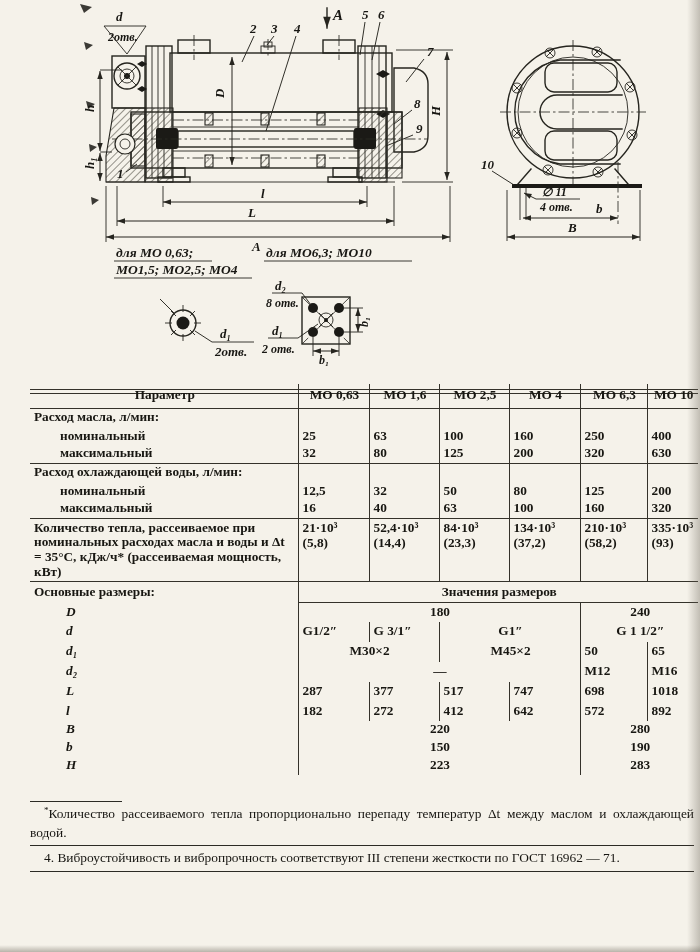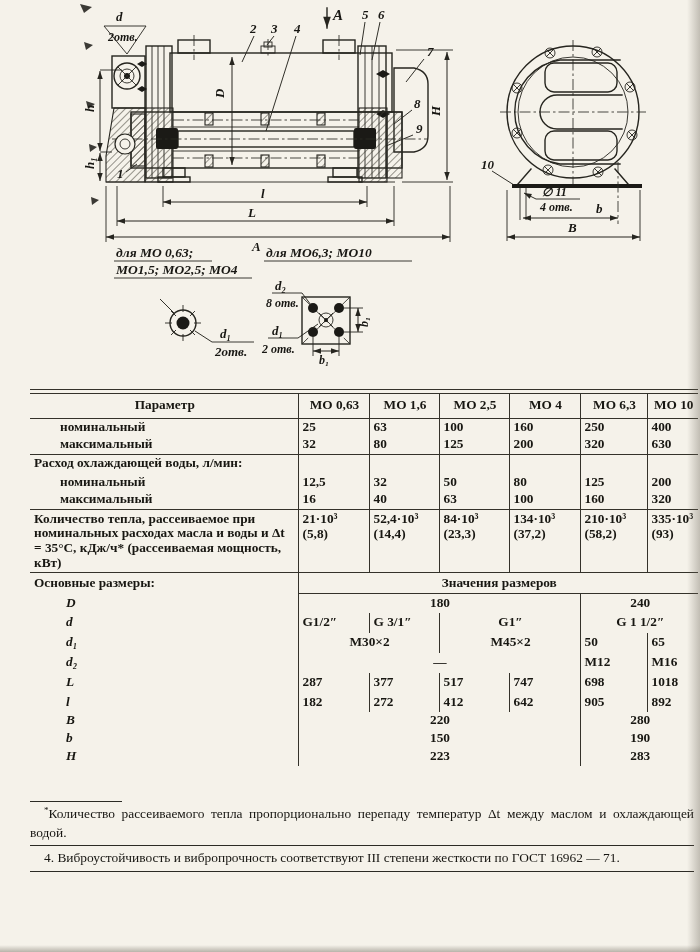--- a/index.html
+++ b/index.html
@@ -15,21 +15,21 @@
   .blk{fill:#1b1a16;stroke:none}
   .hatchf{fill:url(#hatch);stroke:#26251f;stroke-width:1.1}
   text{fill:#181713}
   .it{font:italic 700 13px "Liberation Serif",serif}
   .it12{font:italic 700 12px "Liberation Serif",serif}
   .cap{font:italic 700 13.5px "Liberation Serif",serif}
   .big{font:italic 700 15px "Liberation Serif",serif}
   
   .toprule{position:absolute;left:30px;top:389px;width:668px;height:2.5px;
            border-top:1.4px solid #34322a;border-bottom:1.4px solid #34322a}
-  table.tbl{position:absolute;left:30px;top:394px;width:668px;border-collapse:collapse;
+  table.tbl{position:absolute;left:30px;top:384px;width:668px;border-collapse:collapse;
             table-layout:fixed;font:700 13.3px/1.12 "Liberation Serif",serif;color:#181712}
   .tbl td{padding:1px 2px 1px 4px;vertical-align:middle;overflow:hidden}
   .vl{border-left:1.3px solid #34322a}
   .bb{border-bottom:1.3px solid #34322a}
   .c{text-align:center}
   .ind{padding-left:30px !important}
   .dimlbl{font-style:italic;padding-left:36px !important}
   .pre{white-space:pre-line;vertical-align:top !important;line-height:1.15}
   .topv{vertical-align:top !important;padding-top:2px !important}
   
@@ -355,20 +355,29 @@
     <tbody>
         <tr style="height:24px">
       <td class="c bb">Параметр</td>
       <td class="vl c bb">МО 0,63</td>
       <td class="vl c bb">МО 1,6</td>
       <td class="vl c bb">МО 2,5</td>
       <td class="vl c bb">МО 4</td>
       <td class="vl c bb">МО 6,3</td>
       <td class="vl c bb">МО 10</td>
     </tr>
+    <tr style="height:19px">
+      <td>Расход масла, л/мин:</td>
+      <td class="vl"></td>
+          <td class="vl"></td>
+          <td class="vl"></td>
+          <td class="vl"></td>
+          <td class="vl"></td>
+          <td class="vl"></td>
+    </tr>
     <tr style="height:18px">
       <td class="ind">номинальный</td>
       <td class="vl">25</td>
       <td class="vl">63</td>
       <td class="vl">100</td>
       <td class="vl">160</td>
       <td class="vl">250</td>
       <td class="vl">400</td>
     </tr>
     <tr style="height:18px">
@@ -459,21 +468,21 @@
       <td class="vl">747</td>
       <td class="vl">698</td>
       <td class="vl">1018</td>
     </tr>
     <tr style="height:19px">
       <td class="dimlbl">l</td>
       <td class="vl">182</td>
       <td class="vl">272</td>
       <td class="vl">412</td>
       <td class="vl">642</td>
-      <td class="vl">905</td>
+      <td class="vl">572</td>
       <td class="vl">892</td>
     </tr>
     <tr style="height:18px">
       <td class="dimlbl">B</td>
       <td class="vl c" colspan="4">220</td>
       <td class="vl c" colspan="2">280</td>
     </tr>
     <tr style="height:18px">
       <td class="dimlbl">b</td>
       <td class="vl c" colspan="4">150</td>

